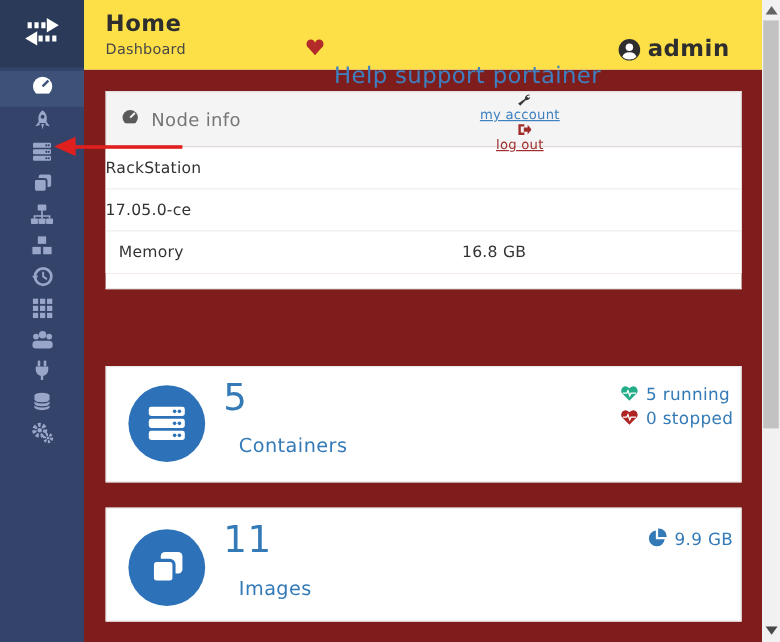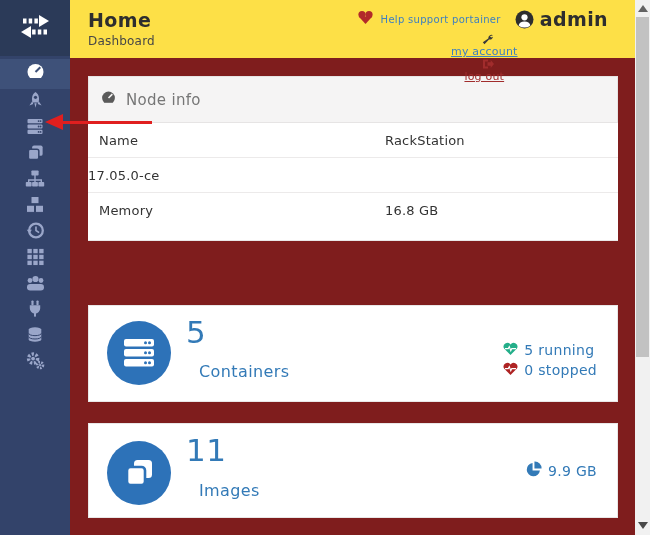--- a/index.html
+++ b/index.html
@@ -16,21 +16,21 @@
   .micon { color:#9aa6c9; }
   .menu-item.active .micon { color:#ffffff; }
 
   
   #header { position:absolute; left:70px; top:0; width:565px; height:58px; background:#fde047; z-index:1; }
   #title-wrap { position:absolute; left:18px; top:9px; }
   #page-title { font-size:19px; font-weight:600; color:#2e2e2e; letter-spacing:0.4px; }
   #page-subtitle { font-size:12px; color:#474747; margin-top:3px; letter-spacing:0.2px; }
   #header-right { position:absolute; right:27px; top:8px; text-align:right; }
   .hrow1 { display:flex; align-items:center; justify-content:flex-end; }
-  .support-link { color:#3e80c0; font-size:10px; margin-left:7px; text-decoration:none; letter-spacing:0.3px; cursor:pointer; }
+  .support-link { color:#3e80c0; font-size:19px; margin-left:7px; text-decoration:none; letter-spacing:0.3px; cursor:pointer;margin-top:44px; }
   .admin-name { color:#2e2e2e; font-size:19px; font-weight:600; margin-left:6px; letter-spacing:0.4px; }
   .user-ico { margin-left:14px; display:inline-flex; }
   .hrow2 { display:flex; align-items:center; justify-content:flex-end; margin-top:3px;flex-direction:column; }
   .small-link { font-size:11px; text-decoration:underline; margin-left:4px; cursor:pointer; letter-spacing:0.2px; }
   .acct { color:#3e80c0; }
   .logout { color:#a12c2c; }
   .hrow2 .ico2 { margin-left:12px; display:inline-flex; }
 
   
   #content { position:absolute; left:70px; top:58px; width:565px; height:477px; background:#7f1d1d; }
@@ -51,21 +51,21 @@
   .card { position:absolute; left:0; width:530px; background:#ffffff; border:1px solid #e9e7e7; cursor:pointer; }
   #card-containers { top:247px; height:97px; }
   #card-images { top:365px; height:95px; }
   .big-circle { position:absolute; left:18px; width:64px; height:64px; border-radius:50%; background:#2d72b8; display:flex; align-items:center; justify-content:center; }
   #card-containers .big-circle { top:15px; }
   #card-images .big-circle { top:17px; }
   .count { position:absolute; left:97px; top:8px; font-size:31px; color:#337ab7; letter-spacing:0.5px; }
   .card-label { position:absolute; left:110px; font-size:16px; color:#337ab7; letter-spacing:0.4px; }
   #card-containers .card-label { top:56px; }
   #card-images .card-label { top:57px; }
-  .card-right { position:absolute; right:20px; top:13px;margin-top:21px; }
+  .card-right { position:absolute; right:6px; top:13px; }
   .stat-line { display:flex; align-items:center; justify-content:flex-start; height:20px; }
   .stat-text { color:#337ab7; font-size:14px; margin-left:6px; letter-spacing:0.3px; }
   #card-images .card-right { top:16px; }
 
   
   #scrollbar { position:absolute; right:0; top:0; width:15px; height:535px; background:#f1f1f1; z-index:3; }
   #sb-up { position:absolute; top:5px; left:2.5px; width:0; height:0; border-left:5px solid transparent; border-right:5px solid transparent; border-bottom:7px solid #636363; }
   #sb-thumb { position:absolute; top:17px; left:1px; width:13px; height:340px; background:#c2c2c2; }
   #sb-down { position:absolute; bottom:6px; left:2.5px; width:0; height:0; border-left:5px solid transparent; border-right:5px solid transparent; border-top:7px solid #494949; }
 
@@ -290,21 +290,20 @@
             <svg width="17" height="16" viewBox="0 0 20 20">
               <circle cx="10" cy="10" r="8" fill="#5a5a5a"></circle>
               <rect x="1" y="16" width="18" height="4" fill="#f5f4f4"></rect>
               <line x1="10" y1="10" x2="14.8" y2="5.2" stroke="#f5f4f4" stroke-width="2"></line>
             </svg>
           </span>
           <span class="ptitle">Node info</span>
         </div>
         <div id="node-table">
           <div class="trow">
-            <div class="tlabel">Name</div>
             <div class="tvalue">RackStation</div>
           </div>
           <div class="trow">
             <div class="tvalue">17.05.0-ce</div>
           </div>
           <div class="trow">
             <div class="tlabel">Memory</div>
             <div class="tvalue">16.8 GB</div>
           </div>
         </div>

